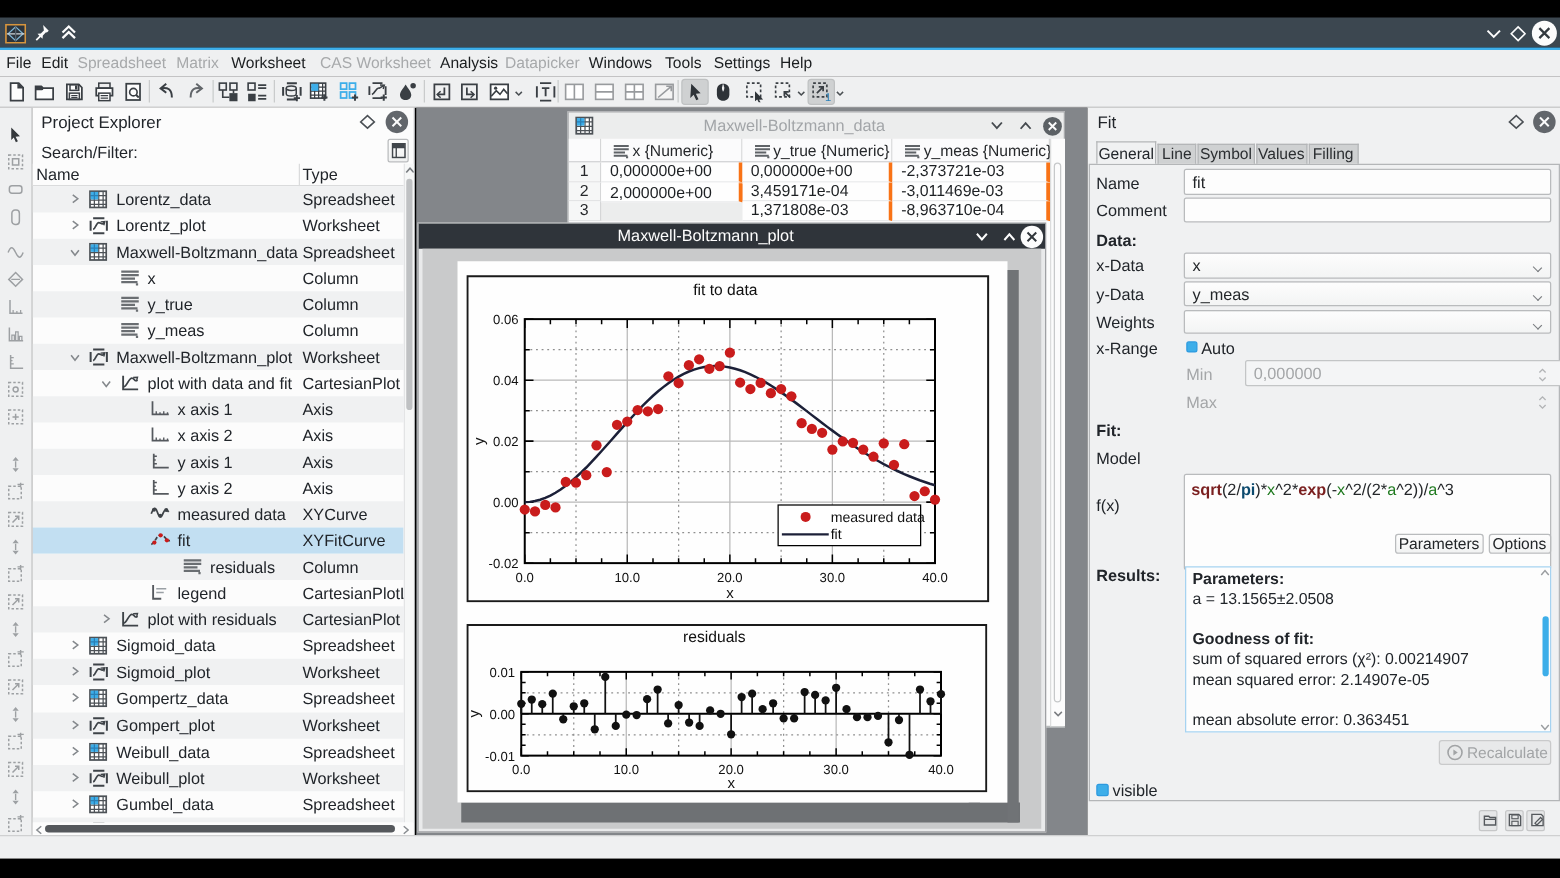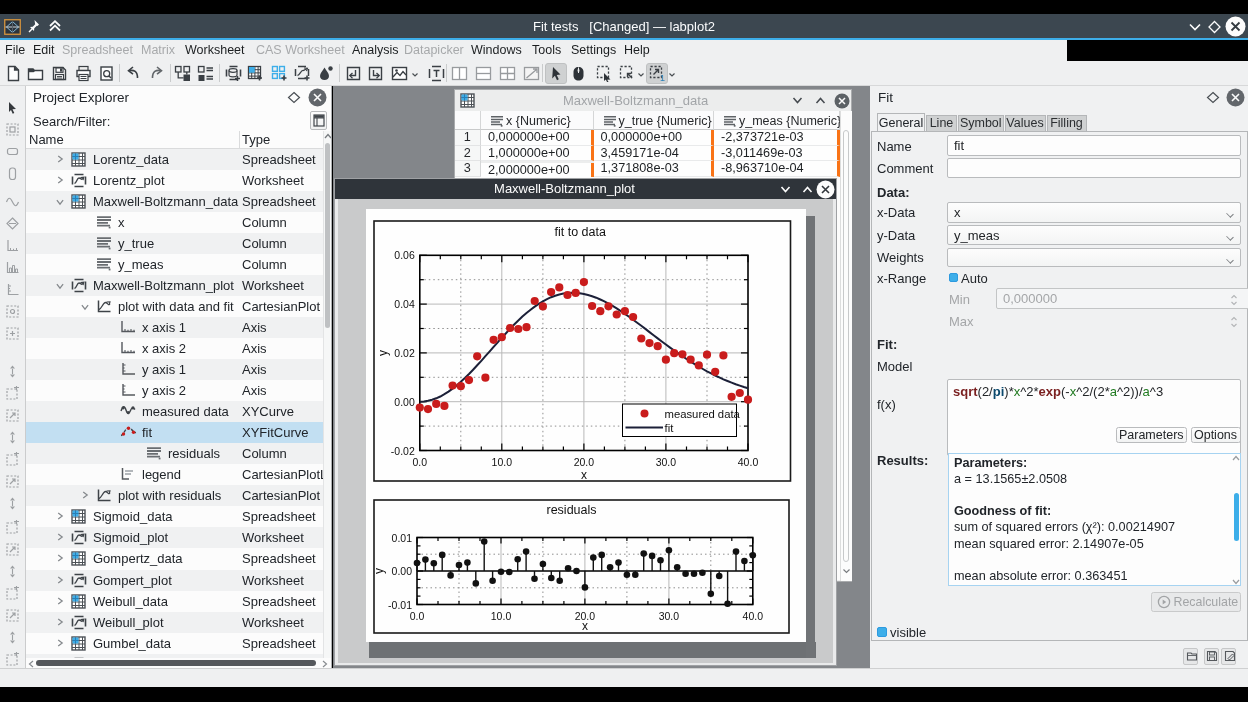--- a/index.html
+++ b/index.html
@@ -1,19 +1,19 @@
 <!DOCTYPE html>
 <html><head><meta charset="utf-8"><title>labplot</title><style>
 *{margin:0;padding:0;box-sizing:border-box;}
 html,body{width:1248px;height:702px;overflow:hidden;background:#000;}
 body{font-family:"Liberation Sans",sans-serif;font-size:13px;color:#232629;position:relative;}
 .abs{position:absolute;}
 .titlebar{left:0;top:14px;width:1248px;height:24px;background:#3c4750;}
 .blueline{left:0;top:38px;width:1248px;height:1.5px;background:#3daee9;}
-.menubar{left:0;top:39.5px;width:1067px;height:21.5px;background:#eff0f1;}
+.menubar{left:0;top:39.5px;width:1248px;height:21.5px;background:#eff0f1;}
 .menubar span{position:absolute;top:3.5px;font-size:12.5px;color:#1b1e20;}
 .menubar span.dis{color:#a7a9ab;}
 .toolbar{left:0;top:61px;width:1248px;height:25px;background:#eff0f1;border-bottom:1px solid #d7d8d9;}
 .tsep{position:absolute;top:3px;width:1px;height:18px;background:#c9cbcc;}
 .ticon{position:absolute;top:4px;}
 .statusbar{left:0;top:668px;width:1248px;height:19px;background:#eff0f1;border-top:1px solid #cfd0d1;}
 .botblack{left:0;top:687px;width:1248px;height:15px;background:#000;}
 .leftstrip{left:0;top:86px;width:25.5px;height:582px;background:#eff0f1;border-right:1px solid #cbcccd;}
 .explorer{left:25.5px;top:86px;width:306.5px;height:582px;background:#fcfcfc;border-right:1px solid #aeb0b2;}
 .mdi{left:332.5px;top:86px;width:537.5px;height:582px;background:#83868a;overflow:hidden;}
@@ -43,21 +43,20 @@
       <line x1="1.5" y1="8" x2="15.5" y2="8" stroke="#cfd4d8" stroke-width="1"></line>
       <line x1="8.5" y1="2" x2="8.5" y2="14" stroke="#55616b" stroke-width="1"></line>
     </svg>
     <svg class="abs" style="left:26px;top:4px" width="16" height="16" viewBox="0 0 16 16">
       <path d="M8.5 2 L13 6.5 L11.5 8 L10.8 7.8 L8.3 10.3 L8 13 L6.5 11.5 L3.5 14.5 L2.5 13.5 L5.5 10.5 L4 9 L6.7 8.7 L9.2 6.2 L9 5.5 Z" fill="#fcfcfc"></path>
     </svg>
     <svg class="abs" style="left:47px;top:4px" width="16" height="16" viewBox="0 0 16 16">
       <path d="M3 8 L8 3.2 L13 8" fill="none" stroke="#fcfcfc" stroke-width="1.8"></path>
       <path d="M3 12.5 L8 7.7 L13 12.5" fill="none" stroke="#fcfcfc" stroke-width="1.8"></path>
     </svg>
-    <div class="abs" style="left:0;top:4.5px;width:1248px;text-align:center;font-size:13px;color:#fbfcfd">Fit tests&nbsp;&nbsp;&nbsp;[Changed] — labplot2</div>
     <svg class="abs" style="left:1187px;top:5.5px" width="16" height="14" viewBox="0 0 16 14">
       <path d="M3 4.5 L8 9.5 L13 4.5" fill="none" stroke="#fcfcfc" stroke-width="1.6"></path>
     </svg>
     <svg class="abs" style="left:1207px;top:5.5px" width="15" height="14" viewBox="0 0 15 14">
       <path d="M7.5 1.5 L13 7 L7.5 12.5 L2 7 Z" fill="none" stroke="#fcfcfc" stroke-width="1.3"></path>
     </svg>
     <svg class="abs" style="left:1225px;top:1.5px" width="21" height="21" viewBox="0 0 21 21">
       <circle cx="10.5" cy="10.5" r="10" fill="#fcfcfc"></circle>
       <path d="M6.5 6.5 L14.5 14.5 M14.5 6.5 L6.5 14.5" stroke="#333a40" stroke-width="1.8"></path>
     </svg>
@@ -665,21 +664,21 @@
       <div class="abs" style="left:284.5px;top:24px;font-size:12.5px;color:#26282b">y_meas {Numeric}</div>
       <div class="ssnum" style="left:0;top:40.5px;width:26.5px;height:15.6px">1</div>
       <div class="sscell" style="left:26.5px;top:40.5px;width:112.5px;height:15.6px">0,000000e+00</div>
       <div class="sscell" style="left:139px;top:40.5px;width:120.5px;height:15.6px">0,000000e+00</div>
       <div class="sscell" style="left:259.5px;top:40.5px;width:125.5px;height:15.6px">-2,373721e-03</div>
       <div class="ssnum" style="left:0;top:56.1px;width:26.5px;height:15.6px">2</div>
       <div class="sscell" style="left:26.5px;top:56.1px;width:112.5px;height:15.6px">1,000000e+00</div>
       <div class="sscell" style="left:139px;top:56.1px;width:120.5px;height:15.6px">3,459171e-04</div>
       <div class="sscell" style="left:259.5px;top:56.1px;width:125.5px;height:15.6px">-3,011469e-03</div>
       <div class="ssnum" style="left:0;top:71.7px;width:26.5px;height:15.6px">3</div>
-      <div class="sscell" style="left:26.5px;top:73px;width:112.5px;height:15.6px">2,000000e+00</div>
+      <div class="sscell" style="left:26.5px;top:57px;width:112.5px;height:15.6px">2,000000e+00</div>
       <div class="sscell" style="left:139px;top:71.7px;width:120.5px;height:15.6px">1,371808e-03</div>
       <div class="sscell" style="left:259.5px;top:71.7px;width:125.5px;height:15.6px">-8,963710e-04</div>
       <div class="abs" style="left:0;top:87.3px;width:385px;height:403.7px;background:#fcfcfc"></div>
       <div class="abs" style="left:385px;top:21.5px;width:12.5px;height:469.5px;background:#fcfcfc;border-left:1px solid #dcdddd"></div>
       <div class="abs" style="left:388.5px;top:40px;width:6px;height:432px;background:#fcfcfc;border:1px solid #c7c9ca;border-radius:3px"></div>
       <svg class="abs" style="left:387px;top:477px" width="9" height="8" viewBox="0 0 9 8">
         <path d="M1.5 2.5 L4.5 5.5 L7.5 2.5" fill="none" stroke="#7a7d80" stroke-width="1.2"></path>
       </svg>
     </div>
     <div class="abs" style="left:1px;top:91.5px;width:503px;height:488.5px;background:#e9eaeb;border:1px solid #9fa1a4">

